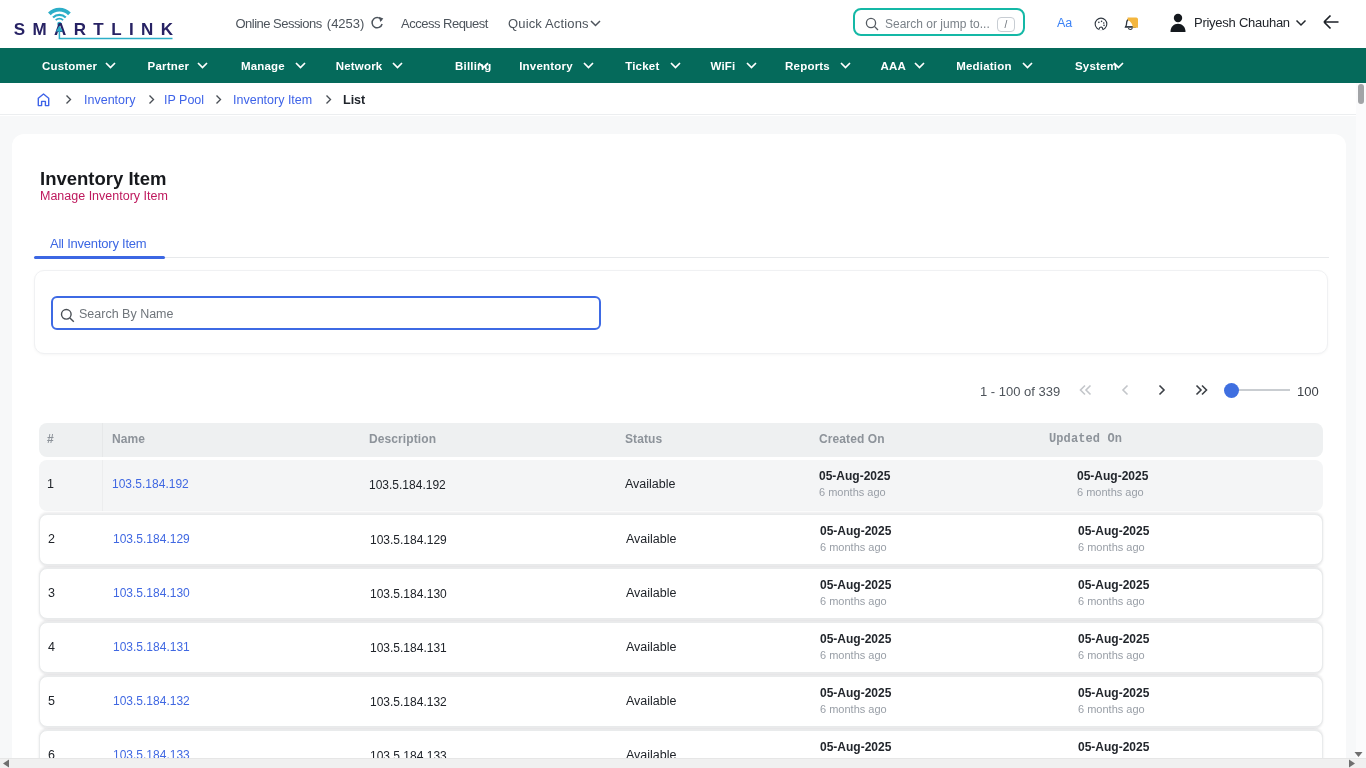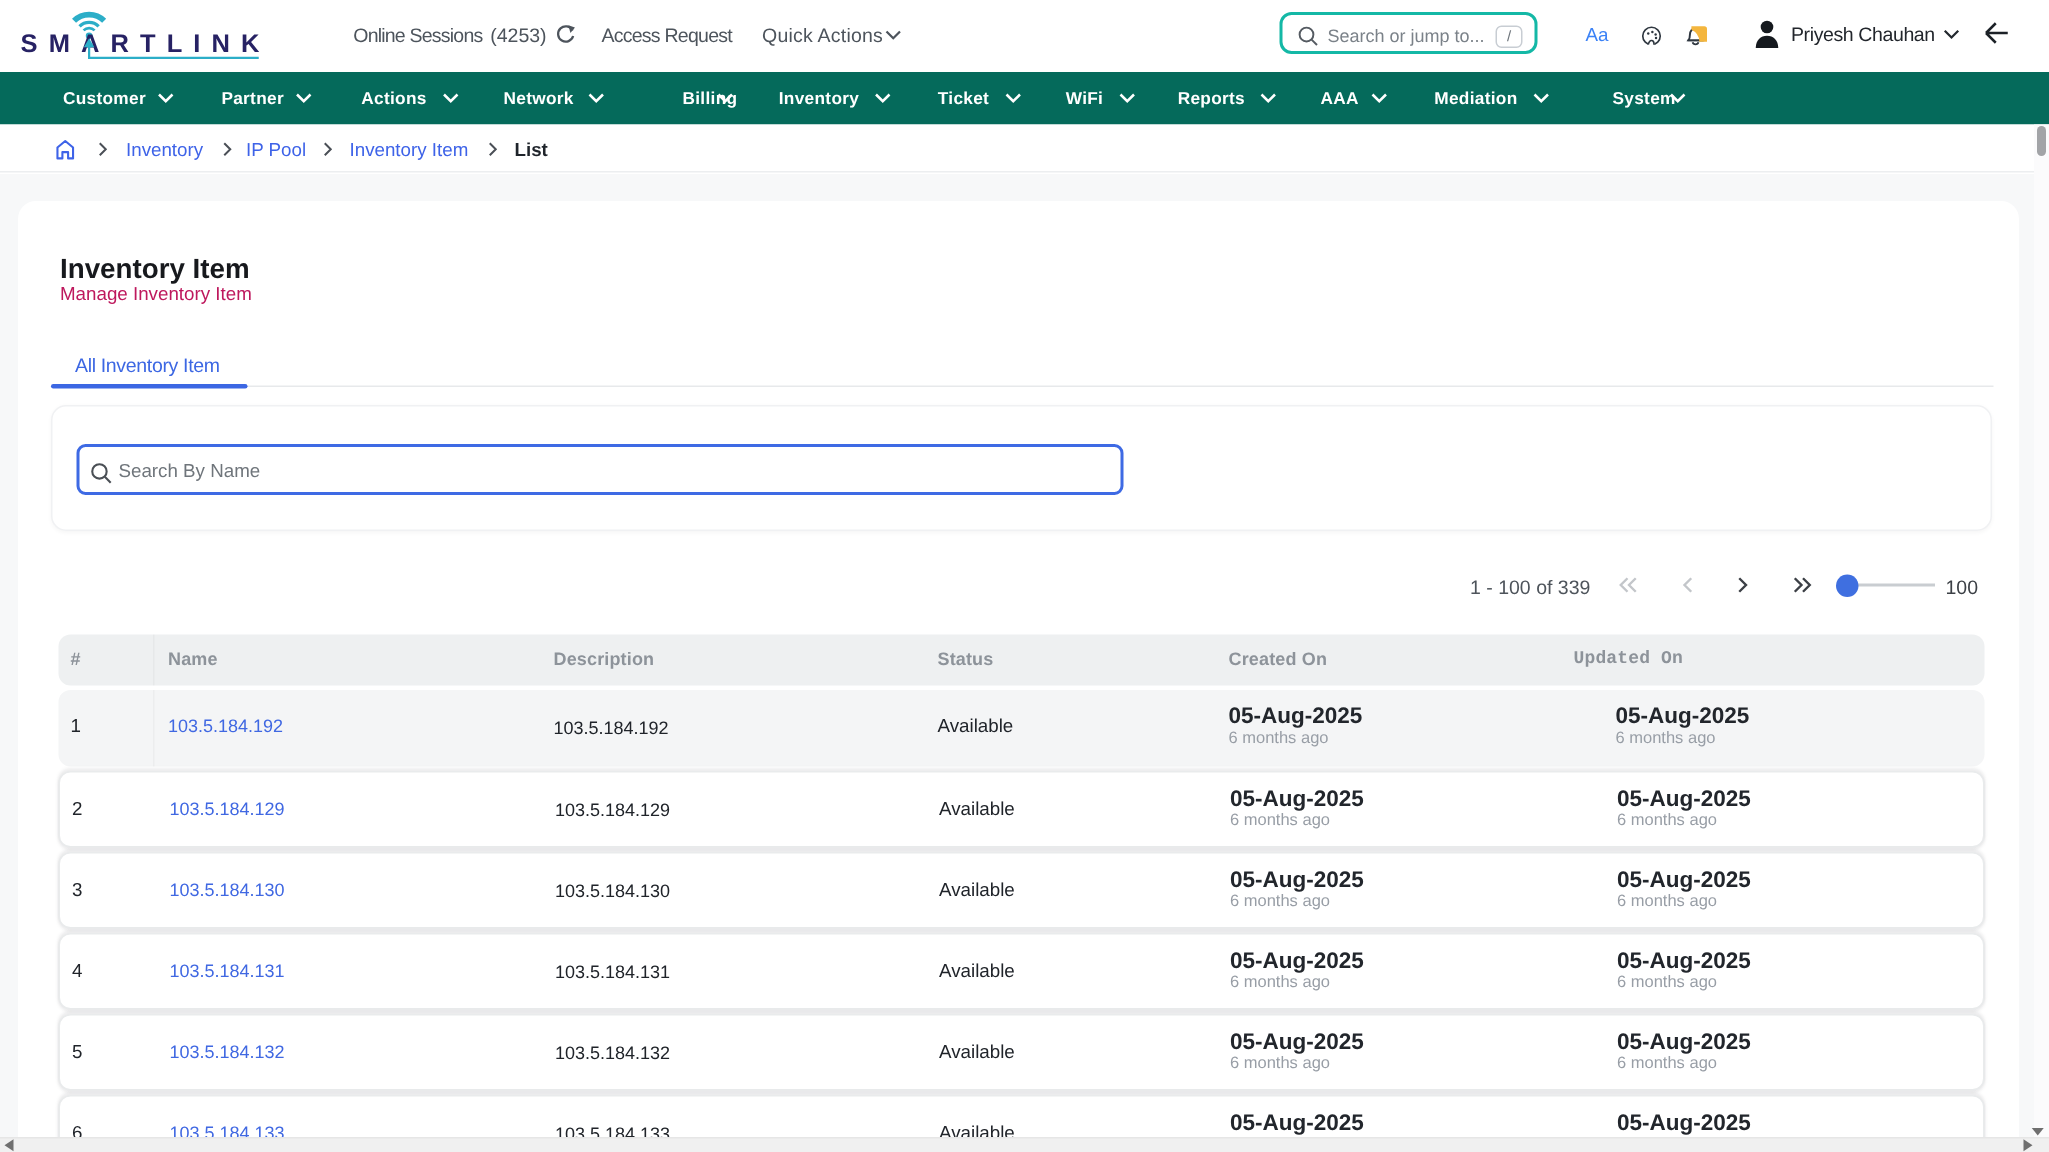--- a/index.html
+++ b/index.html
@@ -31,35 +31,35 @@
 
 h1.title { position:absolute; left:40px; top:168px; font-size:18.5px; font-weight:700; color:#17191d; }
 .subtitle { position:absolute; left:40px; top:189px; font-size:12.5px; color:#be185d; }
 
 .tabtxt { position:absolute; left:50px; top:235.5px; font-size:13px; font-weight:400; color:#3c67e3; letter-spacing:-0.22px; }
 .tabrule { position:absolute; left:34px; top:257px; width:1295px; height:1px; background:#e7e9eb; }
 .tabline { position:absolute; left:34px; top:256px; width:131px; height:3px; background:#3c67e3; border-radius:2px; }
 
 
 #scard { position:absolute; left:34px; top:270px; width:1294px; height:84px; background:#fff; border:1px solid #f0f1f3; border-radius:10px; box-shadow:0 1px 3px rgba(0,0,0,0.04); }
-#sinput { position:absolute; left:16px; top:25px; width:698px; height:34px; border:2px solid #3e6ae4; border-radius:6px; background:#fff; }
+#sinput { position:absolute; left:16px; top:25px; width:550px; height:34px; border:2px solid #3e6ae4; border-radius:6px; background:#fff; }
 #sinput .ph { position:absolute; left:26px; top:8.5px; font-size:12.5px; color:#6f757b; }
 
 
 .pgtxt { position:absolute; top:383.5px; font-size:13px; color:#4e545b; white-space:nowrap; }
 
 
 .trow { position:absolute; left:39px; width:1284px; border-radius:8px; }
 .th { background:#eef0f1; top:423px; height:34px; }
 .r1 { background:#f4f5f6; top:460px; height:51px; }
 .rw { background:#fff; border:1px solid #e9ebec; height:51px; box-shadow:0 1.5px 2px rgba(120,125,130,0.13), 0 -1.5px 2px rgba(120,125,130,0.13); }
 .cell { position:absolute; font-size:12.5px; color:#20242a; white-space:nowrap; }
 .chead { font-size:12px; color:#8d939a; font-weight:700; letter-spacing:0.1px; }
 .clink { color:#4068e2; font-size:12px; }
-.cdate { font-weight:700; font-size:15px; color:#22262c; }
+.cdate { font-weight:700; font-size:12px; color:#22262c; }
 .cago { font-size:11px; color:#989ea6; }
 .cdesc { font-size:12px; }
 .coldiv { position:absolute; left:63px; top:0; bottom:0; width:1px; background:rgba(0,0,0,0.03); }
 
 
 #vsb { position:absolute; left:1356px; top:83px; width:10px; height:675px; background:#fbfbfc; }
 #vthumb { position:absolute; left:1358px; top:84px; width:6px; height:20px; background:#a2a4a7; border-radius:3px; }
 #hsb { position:absolute; left:0; top:758px; width:1366px; height:10px; background:#f0f0f0; border-top:1px solid #e6e6e6; }
 svg { display:block; }
 </style>
@@ -128,21 +128,21 @@
     <path d="M1.5 1.5 L6 6 L10.5 1.5" stroke="#23282e" stroke-width="1.5" fill="none"></path>
   </svg>
   <svg class="abs" style="left:1322px; top:14px;" width="18" height="16" viewBox="0 0 18 16">
     <path d="M16.5 8 L2 8 M2 8 L8.5 1.5 M2 8 L8.5 14.5" stroke="#1c2127" stroke-width="1.7" fill="none"></path>
   </svg>
 </div>
 
 <div id="nav">
     <div class="nitem" style="left: 42px;">Customer</div>
     <div class="nitem" style="left: 147.6px;">Partner</div>
-    <div class="nitem" style="left: 240.9px;">Actions</div>
+    <div class="nitem" style="left: 240.9px;">Manage</div>
     <div class="nitem" style="left: 335.7px;">Network</div>
     <div class="nitem" style="left: 455px;">Billing</div>
     <div class="nitem" style="left: 519.2px;">Inventory</div>
     <div class="nitem" style="left: 625.2px;">Ticket</div>
     <div class="nitem" style="left: 710.5px;">WiFi</div>
     <div class="nitem" style="left: 785.1px;">Reports</div>
     <div class="nitem" style="left: 880.4px;">AAA</div>
     <div class="nitem" style="left: 956.2px;">Mediation</div>
     <div class="nitem" style="left: 1075px;">System</div>
   </div>

